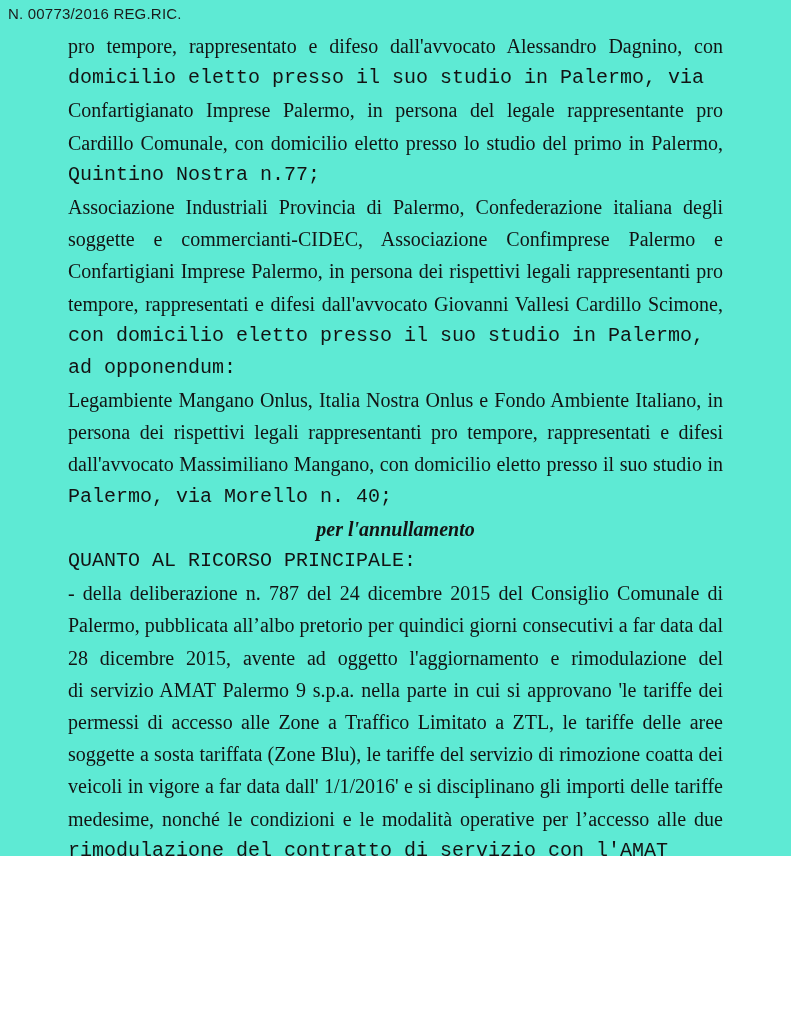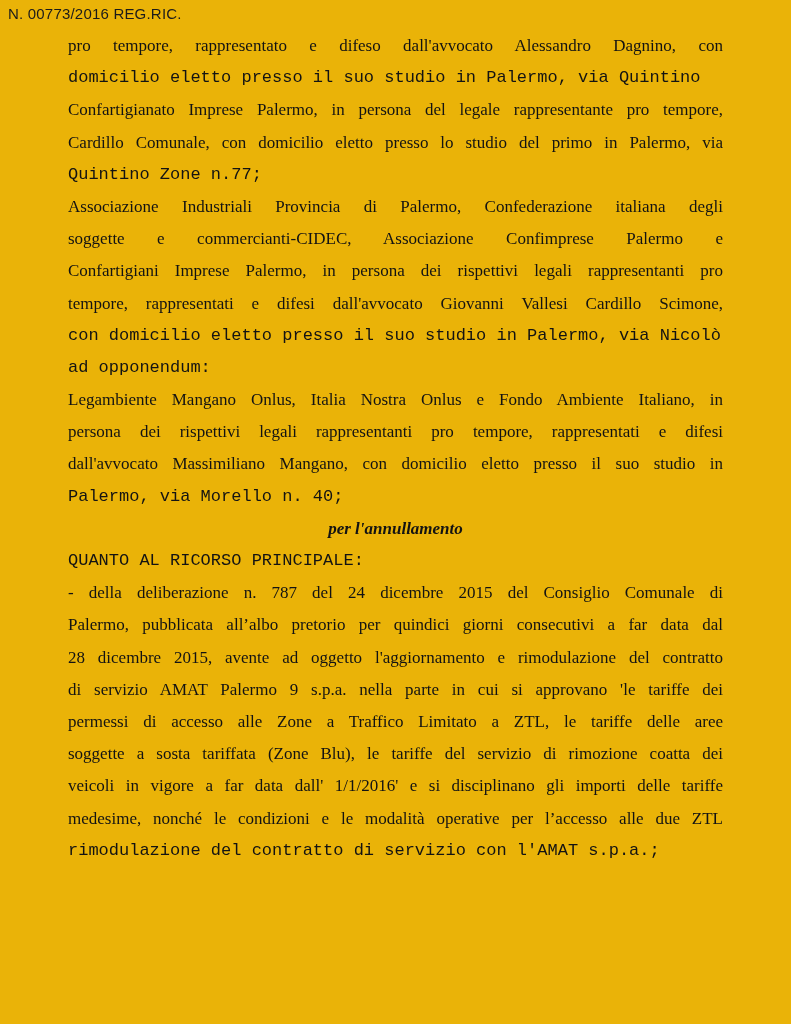--- a/index.html
+++ b/index.html
@@ -3,40 +3,40 @@
 <meta charset="utf-8">
 <style>
   html, body {
     margin: 0;
     padding: 0;
     background: #ffffff;
   }
   .page {
     position: relative;
     width: 791px;
-    height: 1024px;
-    background: #eab308;
+    height: 856px;
+    background: #5eead4;
     overflow: hidden;
     font-family: "Liberation Serif", serif;
   }
   .case-number {
     position: absolute;
     top: 5px;
     left: 8px;
     font-family: "Liberation Sans", sans-serif;
     font-size: 15px;
     letter-spacing: 0.2px;
     color: #1b1b1b;
   }
   .doc {
     position: absolute;
     top: 30px;
     left: 68px;
     width: 655px;
-    font-size: 17px;
+    font-size: 20px;
     line-height: 32.2px;
     color: #131313;
   }
   .block { margin: 0; }
   .line {
     height: 32.2px;
     overflow: hidden;
     white-space: normal;
   }
   
@@ -64,21 +64,21 @@
 <div class="page">
   <div class="case-number">N. 00773/2016 REG.RIC.</div>
   <div class="doc">
       <div class="block">
         <div class="line just">pro tempore, rappresentato e difeso dall'avvocato Alessandro Dagnino, con</div>
         <div class="line last">domicilio eletto presso il suo studio in Palermo, via Quintino Sella n.77;</div>
       </div>
       <div class="block">
         <div class="line just">Confartigianato Imprese Palermo, in persona del legale rappresentante pro tempore,</div>
         <div class="line just">Cardillo Comunale, con domicilio eletto presso lo studio del primo in Palermo, via</div>
-        <div class="line last">Quintino Zone n.77;</div>
+        <div class="line last">Quintino Nostra n.77;</div>
       </div>
       <div class="block">
         <div class="line just">Associazione Industriali Provincia di Palermo, Confederazione italiana degli</div>
         <div class="line just">soggette e commercianti-CIDEC, Associazione Confimprese Palermo e</div>
         <div class="line just">Confartigiani Imprese Palermo, in persona dei rispettivi legali rappresentanti pro</div>
         <div class="line just">tempore, rappresentati e difesi dall'avvocato Giovanni Vallesi Cardillo Scimone,</div>
         <div class="line last">con domicilio eletto presso il suo studio in Palermo, via Nicolò Garzilli n.4;</div>
       </div>
       <div class="block">
         <div class="line last">ad opponendum:</div>

